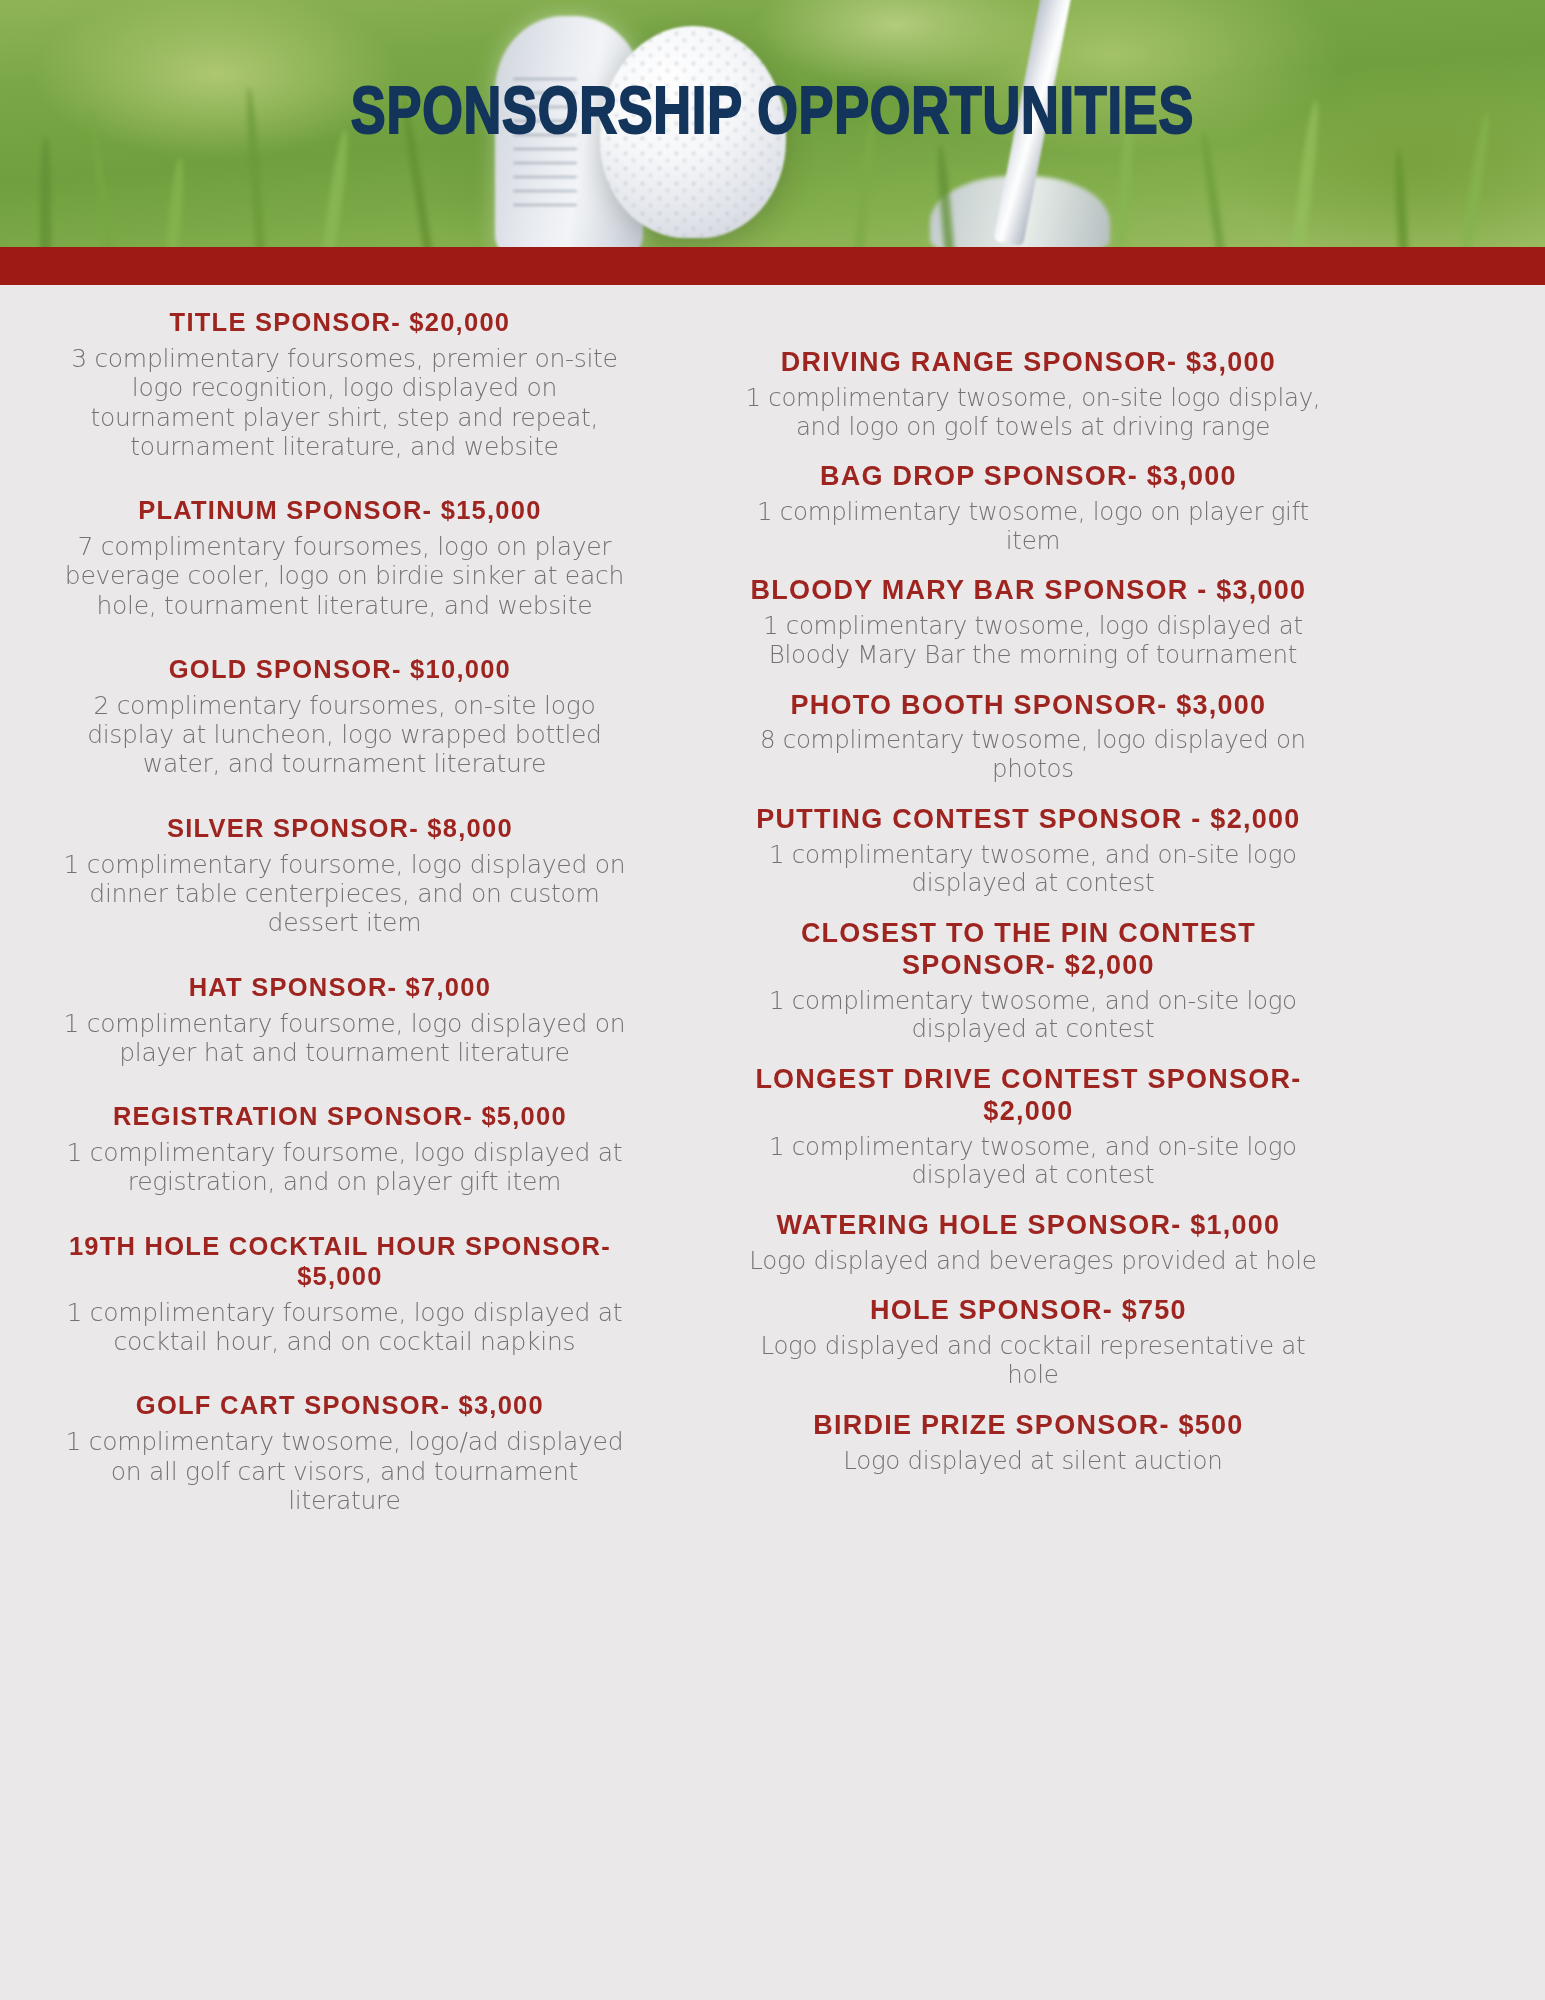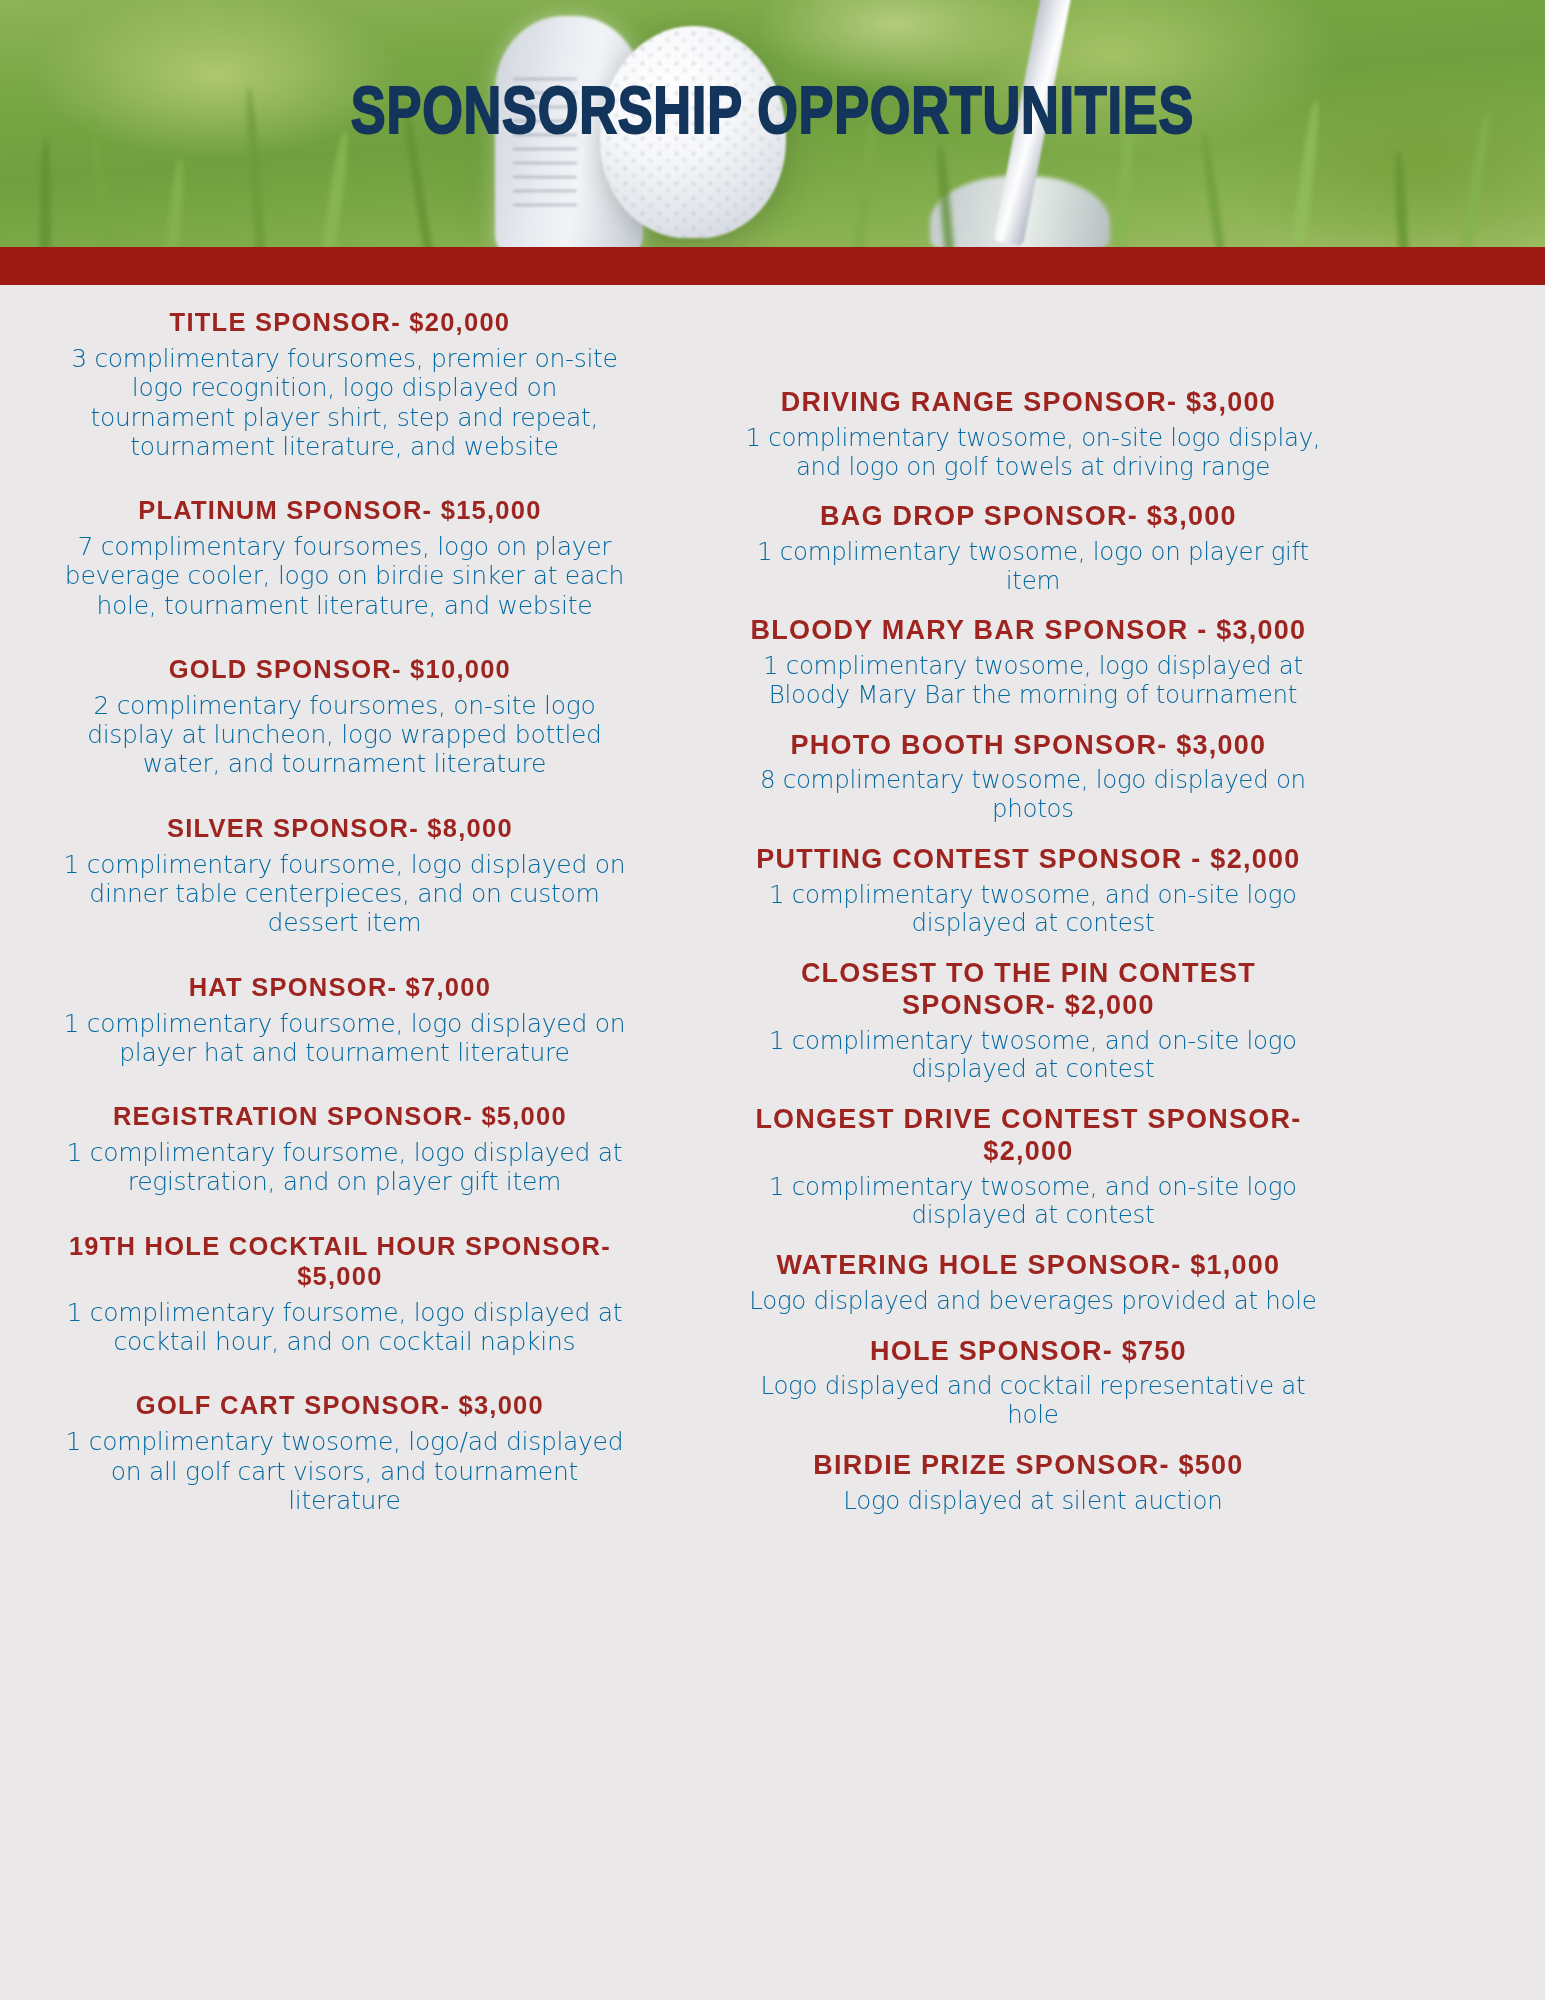--- a/index.html
+++ b/index.html
@@ -131,21 +131,21 @@
     background: #9e1a15;
   }
 
   
   .content {
     position: relative;
     width: 1379px;
     padding-top: 22px;
     box-sizing: border-box;
     display: flex;
-    align-items: flex-end;
+    align-items: center;
   }
   .col {
     box-sizing: border-box;
   }
   .col-left {
     width: 760px;
     padding: 0 48px 0 50px;
   }
   .col-right {
     width: 785px;
@@ -159,21 +159,21 @@
     color: #9e2420;
     font-family: "Liberation Sans", sans-serif;
     font-weight: 700;
     font-size: 25.5px;
     line-height: 1.18;
     letter-spacing: 1.25px;
     text-transform: uppercase;
     margin: 0;
   }
   .tier-desc {
-    color: #0369a1;
+    color: #737373;
     font-family: "DejaVu Sans", sans-serif;
     font-weight: 300;
     font-size: 25px;
     line-height: 1.17;
     margin: 7px 0 0 9px;
     letter-spacing: -.3px;
   }
 
   
   .col-left .tier + .tier { margin-top: 34px; }

